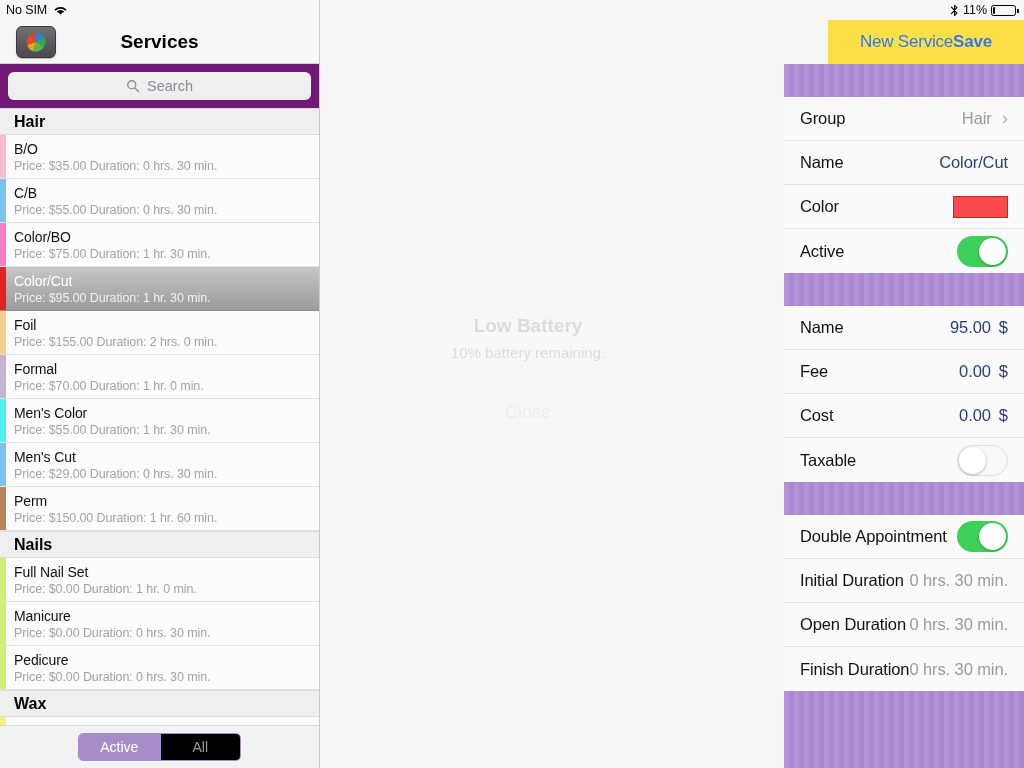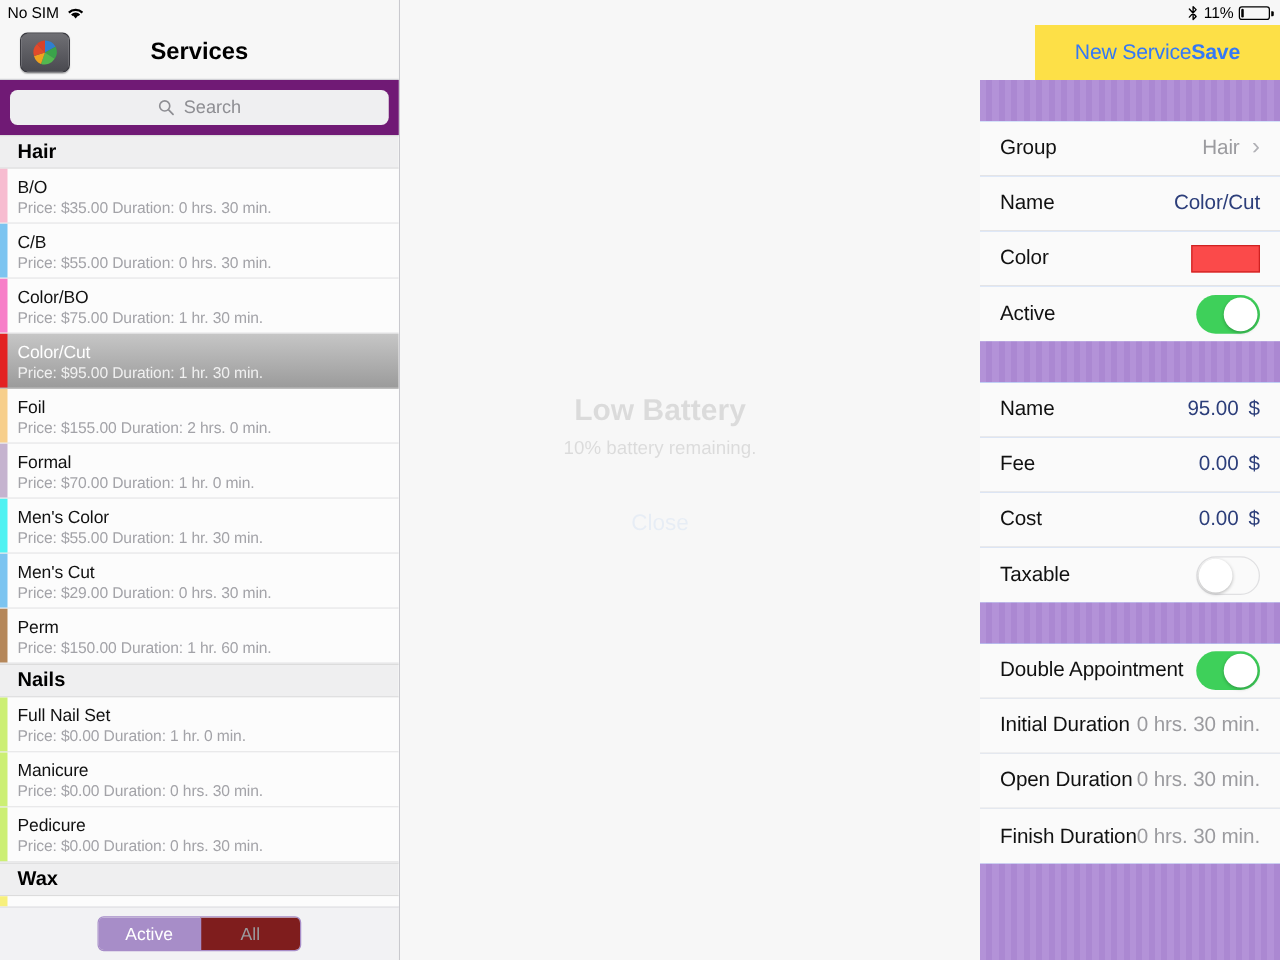--- a/index.html
+++ b/index.html
@@ -117,21 +117,21 @@
     border: 1px solid #a78dc8;
     border-radius: 5px;
     overflow: hidden;
     height: 28px;
     width: 163px;
   }
   .seg-btn {
     flex: 1 1 50%;
     display: flex; align-items: center; justify-content: center;
     font-size: 14px;
-    background: #7f1d1d;
+    background: #000000;
     color: #9b9b9f;
   }
   .seg-btn.active {
     background: #a78dc8;
     color: #ffffff;
   }
   .seg-btn + .seg-btn { border-left: 1px solid #a78dc8; }
 
   
   .right {
@@ -183,21 +183,21 @@
     background: #ffffff;
     display: flex; flex-direction: column;
   }
   .band {
     flex: 0 0 33px; height: 33px;
     background: repeating-linear-gradient(90deg,
       #b392d8 0px, #b392d8 5px, #ab88d2 5px, #ab88d2 10px);
   }
   .band.tall { flex: 1 1 auto; height: auto; min-height: 33px; }
 
-  .group { background: #3b82f6; }
+  .group { background: #6d28d9; }
   .form-row {
     height: 44px;
     display: flex; align-items: center; justify-content: space-between;
     padding: 0 16px 0 16px;
     border-bottom: 1px solid #e4e4e6;
     background: #fafafa;
   }
   .form-row:last-child { border-bottom: none; }
   .form-label { font-size: 16.5px; color: #111; letter-spacing: -0.1px; }
   .form-val-wrap { display: flex; align-items: center; gap: 8px; }
@@ -230,21 +230,21 @@
 
   
   .ghost-alert {
     position: absolute;
     left: 58px; top: 315px;
     width: 300px;
     text-align: center;
     pointer-events: none;
     opacity: 0.13;
   }
-  .ghost-title { font-size: 24px; font-weight: bold; color: #2b2b2b; }
+  .ghost-title { font-size: 19px; font-weight: bold; color: #2b2b2b; }
   .ghost-msg { font-size: 15px; color: #2b2b2b; margin-top: 7px; }
   .ghost-close { font-size: 18px; color: #1f6fe0; margin-top: 41px; opacity: 0.55;}
 </style>
 </head>
 <body>
 
 <div class="app">
 
   <div class="left">
 

